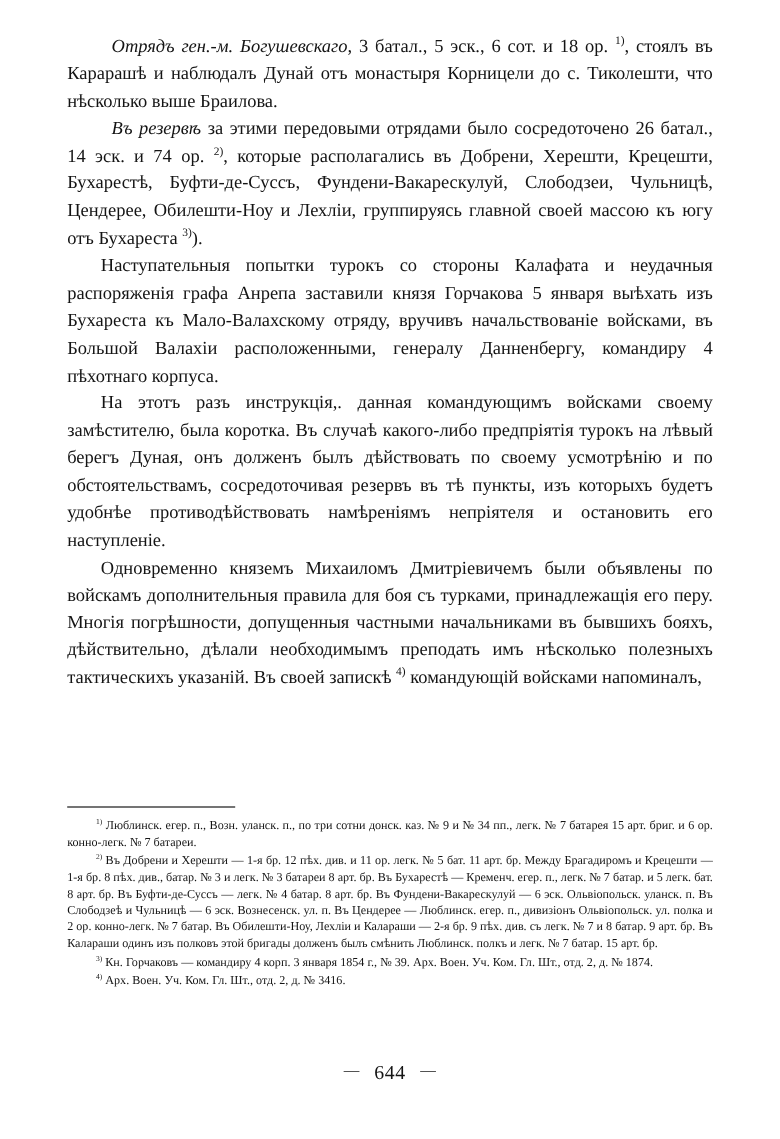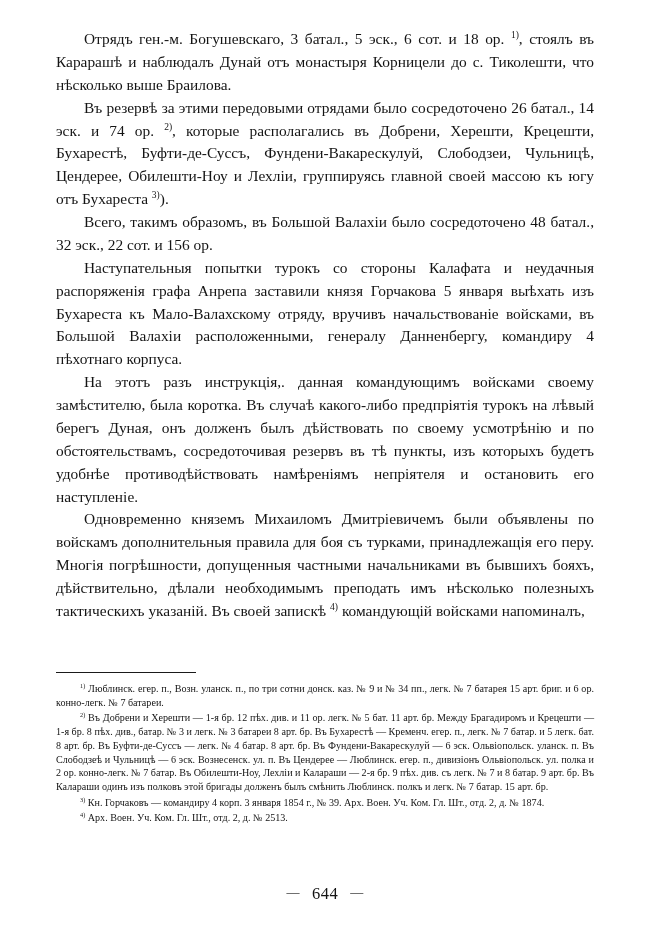--- a/index.html
+++ b/index.html
@@ -29,20 +29,22 @@
     line-height: 1.485;
     text-align: justify;
     text-justify: inter-word;
   }
   .body-text p {
     margin: 0 0 0 0;
     text-indent: 28px;
     hyphens: manual;
   }
   .it {
+    font-style: italic;
+    margin-left: 9px;
   }
   .sup {
     font-size: 0.62em;
     vertical-align: super;
     line-height: 0;
   }
   .rule {
     position: absolute;
     left: 56px;
     top: 672px;
@@ -87,36 +89,35 @@
 <body>
 
 <div class="page">
 
   <div class="body-text">
 
     <p><span class="it">Отрядъ ген.-м. Богушевскаго,</span><span> 3 батал., 5 эск., 6 сот. и 18 ор. </span><span class="sup">1)</span><span>, стоялъ въ Карарашѣ и наблюдалъ Дунай отъ монастыря Корницели до с. Тиколешти, что нѣсколько выше Браилова.</span></p>
 
     <p><span class="it">Въ резервѣ</span><span> за этими передовыми отрядами было сосредоточено 26 батал., 14 эск. и 74 ор. </span><span class="sup">2)</span><span>, которые располагались въ Добрени, Херешти, Крецешти, Бухарестѣ, Буфти-де-Суссъ, Фундени-Вакарескулуй, Слободзеи, Чульницѣ, Цендерее, Обилешти-Ноу и Лехліи, группируясь главной своей массою къ югу отъ Бухареста </span><span class="sup">3)</span><span>).</span></p>
 
-    <p><span>Всего, такимъ образомъ, въ Большой Валахіи было сосредоточено 48 батал., 32 эск., 22 сот. и 156 ор.</span></p>
 
     <p><span>Наступательныя попытки турокъ со стороны Калафата и неудачныя распоряженія графа Анрепа заставили князя Горчакова 5 января выѣхать изъ Бухареста къ Мало-Валахскому отряду, вручивъ начальствованіе войсками, въ Большой Валахіи расположенными, генералу Данненбергу, командиру 4 пѣхотнаго корпуса.</span></p>
 
     <p><span>На этотъ разъ инструкція,. данная командующимъ войсками своему замѣстителю, была коротка. Въ случаѣ какого-либо предпріятія турокъ на лѣвый берегъ Дуная, онъ долженъ былъ дѣйствовать по своему усмотрѣнію и по обстоятельствамъ, сосредоточивая резервъ въ тѣ пункты, изъ которыхъ будетъ удобнѣе противодѣйствовать намѣреніямъ непріятеля и остановить его наступленіе.</span></p>
 
     <p><span>Одновременно княземъ Михаиломъ Дмитріевичемъ были объявлены по войскамъ дополнительныя правила для боя съ турками, принадлежащія его перу. Многія погрѣшности, допущенныя частными начальниками въ бывшихъ бояхъ, дѣйствительно, дѣлали необходимымъ преподать имъ нѣсколько полезныхъ тактическихъ указаній. Въ своей запискѣ </span><span class="sup">4)</span><span> командующій войсками напоминалъ,</span></p>
 
   </div>
 
   <div class="rule"></div>
 
   <div class="notes">
     <p><span class="sup">1)</span><span> Люблинск. егер. п., Возн. уланск. п., по три сотни донск. каз. № 9 и № 34 пп., легк. № 7 батарея 15 арт. бриг. и 6 ор. конно-легк. № 7 батареи.</span></p>
     <p><span class="sup">2)</span><span> Въ Добрени и Херешти — 1-я бр. 12 пѣх. див. и 11 ор. легк. № 5 бат. 11 арт. бр. Между Брагадиромъ и Крецешти — 1-я бр. 8 пѣх. див., батар. № 3 и легк. № 3 батареи 8 арт. бр. Въ Бухарестѣ — Кременч. егер. п., легк. № 7 батар. и 5 легк. бат. 8 арт. бр. Въ Буфти-де-Суссъ — легк. № 4 батар. 8 арт. бр. Въ Фундени-Вакарескулуй — 6 эск. Ольвіопольск. уланск. п. Въ Слободзеѣ и Чульницѣ — 6 эск. Вознесенск. ул. п. Въ Цендерее — Люблинск. егер. п., дивизіонъ Ольвіопольск. ул. полка и 2 ор. конно-легк. № 7 батар. Въ Обилешти-Ноу, Лехліи и Калараши — 2-я бр. 9 пѣх. див. съ легк. № 7 и 8 батар. 9 арт. бр. Въ Калараши одинъ изъ полковъ этой бригады долженъ былъ смѣнить Люблинск. полкъ и легк. № 7 батар. 15 арт. бр.</span></p>
     <p><span class="sup">3)</span><span> Кн. Горчаковъ — командиру 4 корп. 3 января 1854 г., № 39. Арх. Воен. Уч. Ком. Гл. Шт., отд. 2, д. № 1874.</span></p>
-    <p><span class="sup">4)</span><span> Арх. Воен. Уч. Ком. Гл. Шт., отд. 2, д. № 2513.</span></p>
+    <p><span class="sup">4)</span><span> Арх. Воен. Уч. Ком. Гл. Шт., отд. 2, д. № 3416.</span></p>
   </div>
 
   <div class="footer">
     <span class="dash">—</span><span class="pnum">644</span><span class="dash">—</span>
   </div>
 
 </div>
 
 </body></html>

